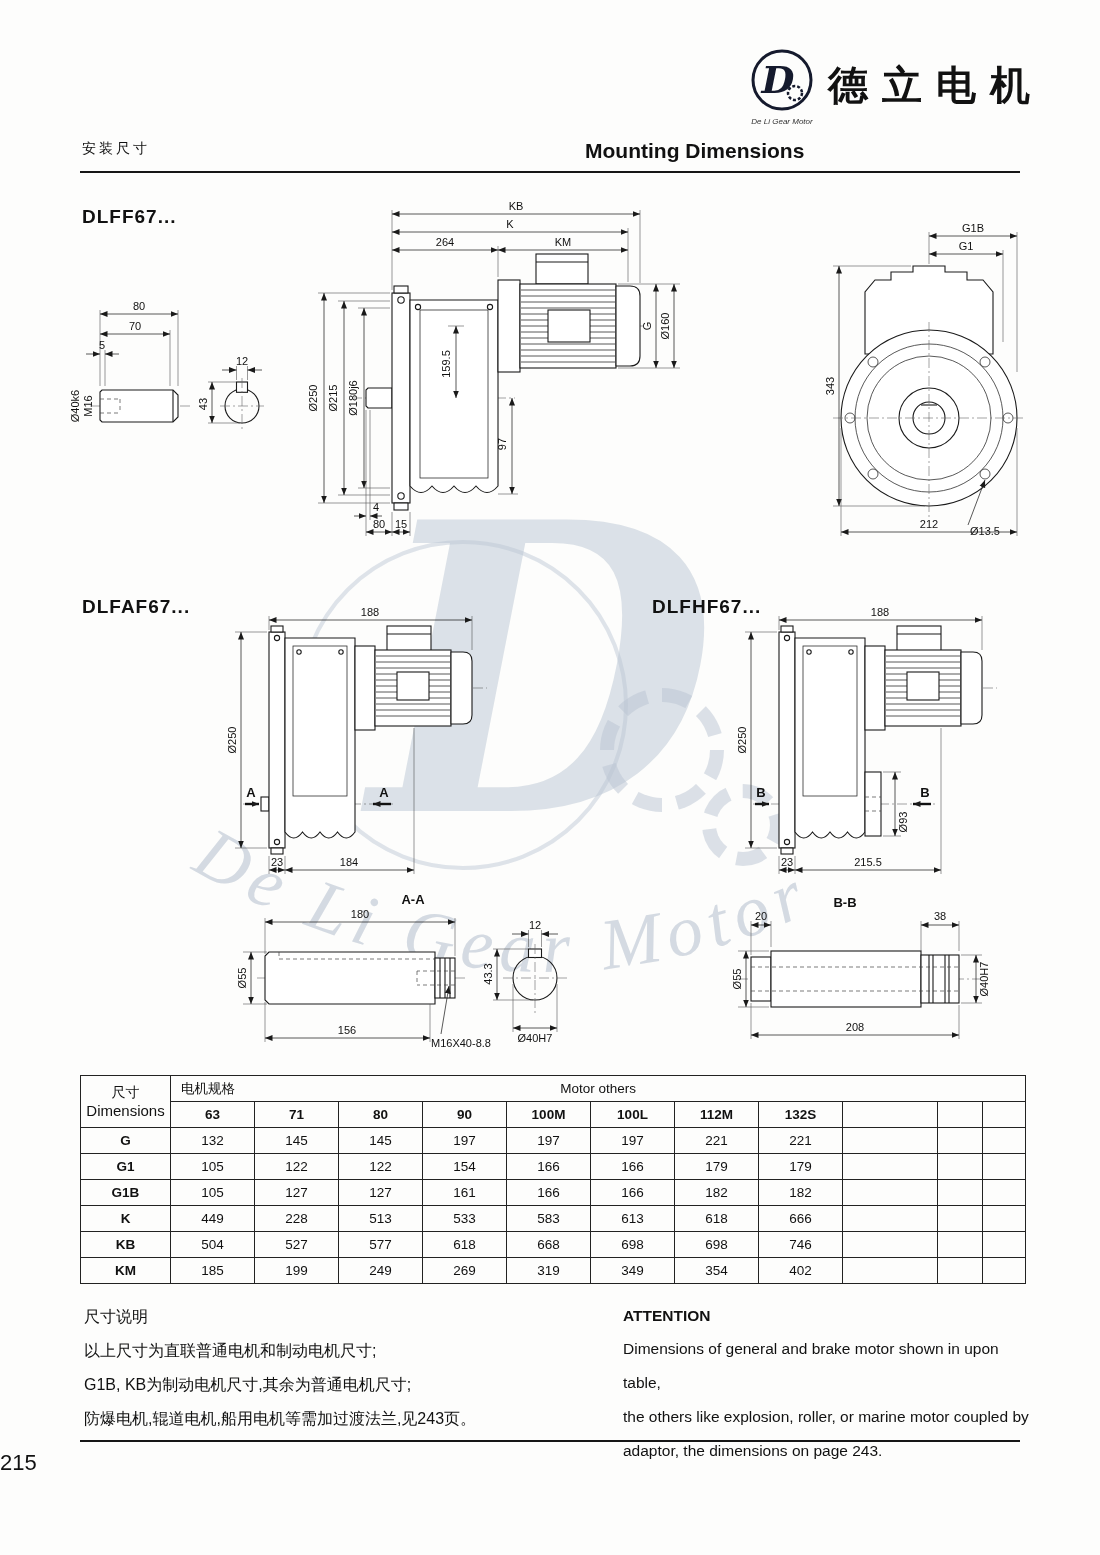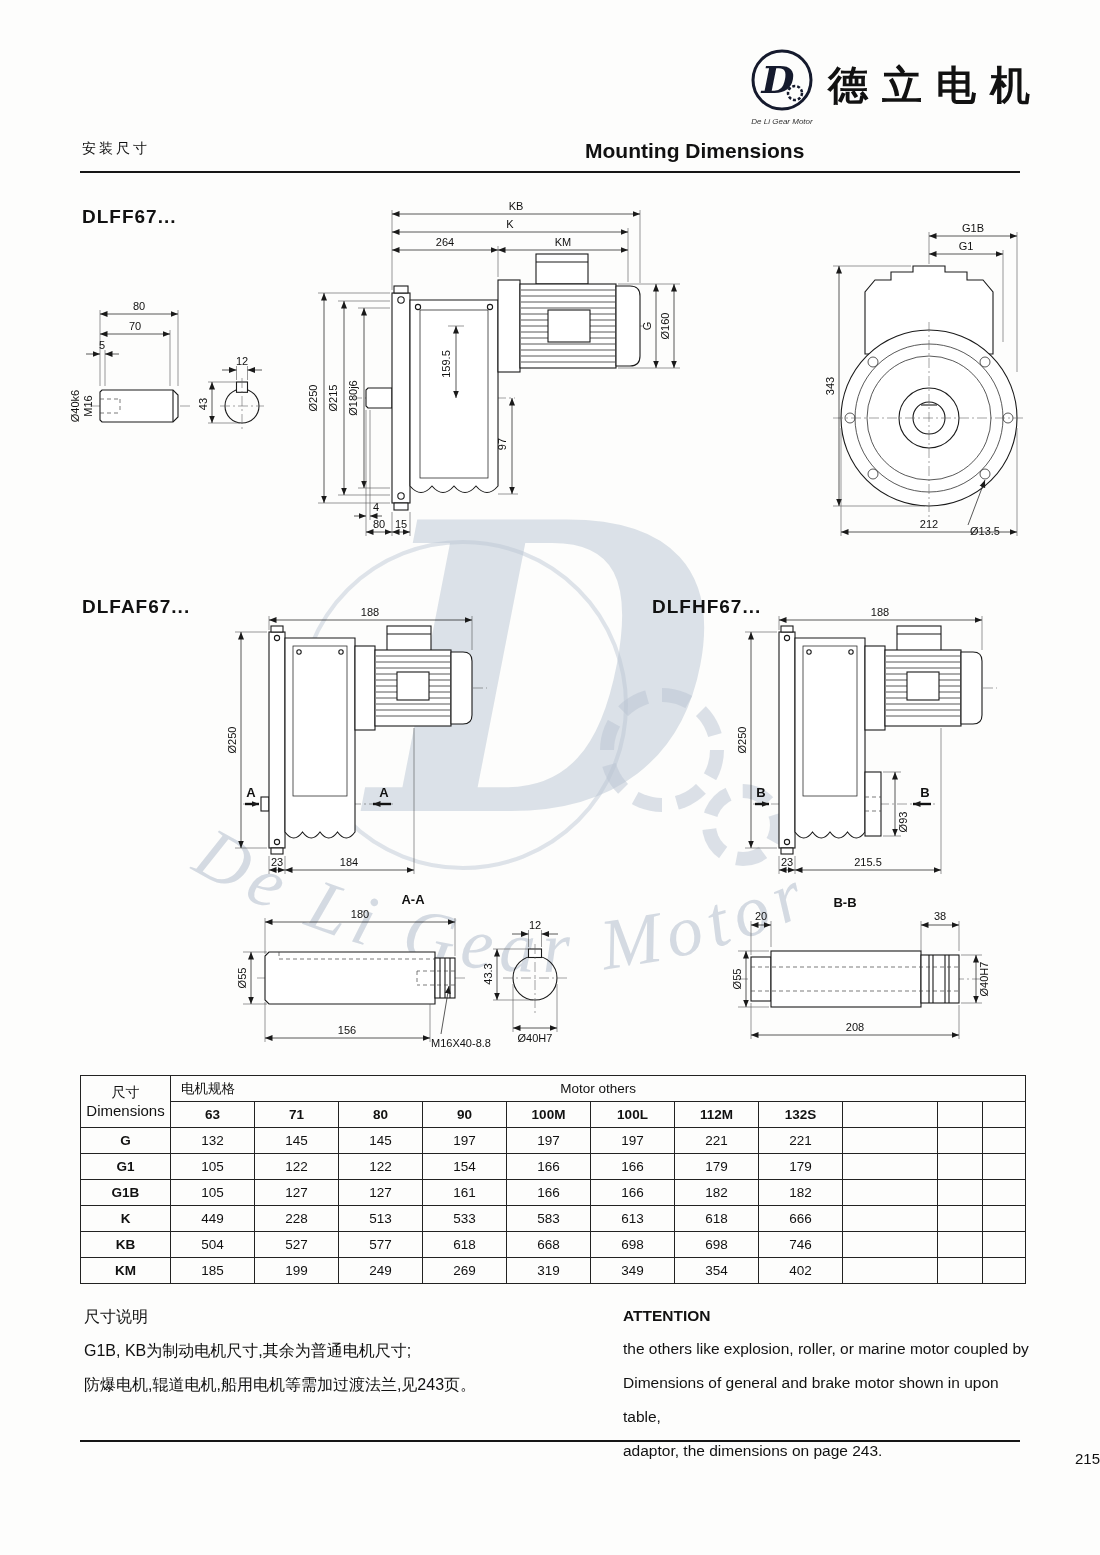--- a/index.html
+++ b/index.html
@@ -37,21 +37,21 @@
   .mf-cn{position:absolute;left:10px;top:50%;transform:translateY(-50%);font-size:13.5px}
   .hdr-cn{font-size:14px}
   .hdr-en{font-size:15px}
   
   .note-cn{font-size:16px}
   .note-cn .nl{line-height:34px}
   .note-cn .nt{line-height:34px}
   .note-en{font-size:15.5px}
   .note-en .nt{font-weight:bold;line-height:32px}
   .note-en .nl{line-height:34px}
-  .pagenum{width:1100px;text-align:right;font-size:15px}
+  .pagenum{width:1100px;text-align:left;font-size:22px}
 </style>
 </head>
 <body>
 
 <div class="page">
 
   <svg width="0" height="0" style="position:absolute" aria-hidden="true">
     <defs>
       <marker id="arw" markerUnits="userSpaceOnUse" markerWidth="8" markerHeight="8" refX="7.5" refY="4" orient="auto-start-reverse">
         <path d="M0,1 L7.5,4 L0,7 Z" fill="#1a1a1a"></path>
@@ -534,26 +534,27 @@
         <td>402</td>
         <td></td>
         <td></td>
         <td></td>
       </tr>
     </tbody>
   </table>
 
   <div class="abs note-cn" style="left:84px;top:1300px;width:480px">
     <div class="nt">尺寸说明</div>
+    <div class="nl">以上尺寸为直联普通电机和制动电机尺寸;</div>
     <div class="nl">G1B, KB为制动电机尺寸,其余为普通电机尺寸;</div>
     <div class="nl">防爆电机,辊道电机,船用电机等需加过渡法兰,见243页。</div>
   </div>
   <div class="abs note-en" style="left:623px;top:1300px;width:410px">
     <div class="nt">ATTENTION</div>
+    <div class="nl">Dimensions of general and brake motor shown in upon table,</div>
     <div class="nl">the others like explosion, roller, or marine motor coupled by</div>
-    <div class="nl">Dimensions of general and brake motor shown in upon table,</div>
     <div class="nl">adaptor, the dimensions on page 243.</div>
   </div>
 
   <div class="abs rule" style="left:80px;top:1440px;width:940px"></div>
   <div class="abs pagenum" style="left:0;top:1450px">215</div>
 
 </div>
 
 </body></html>

